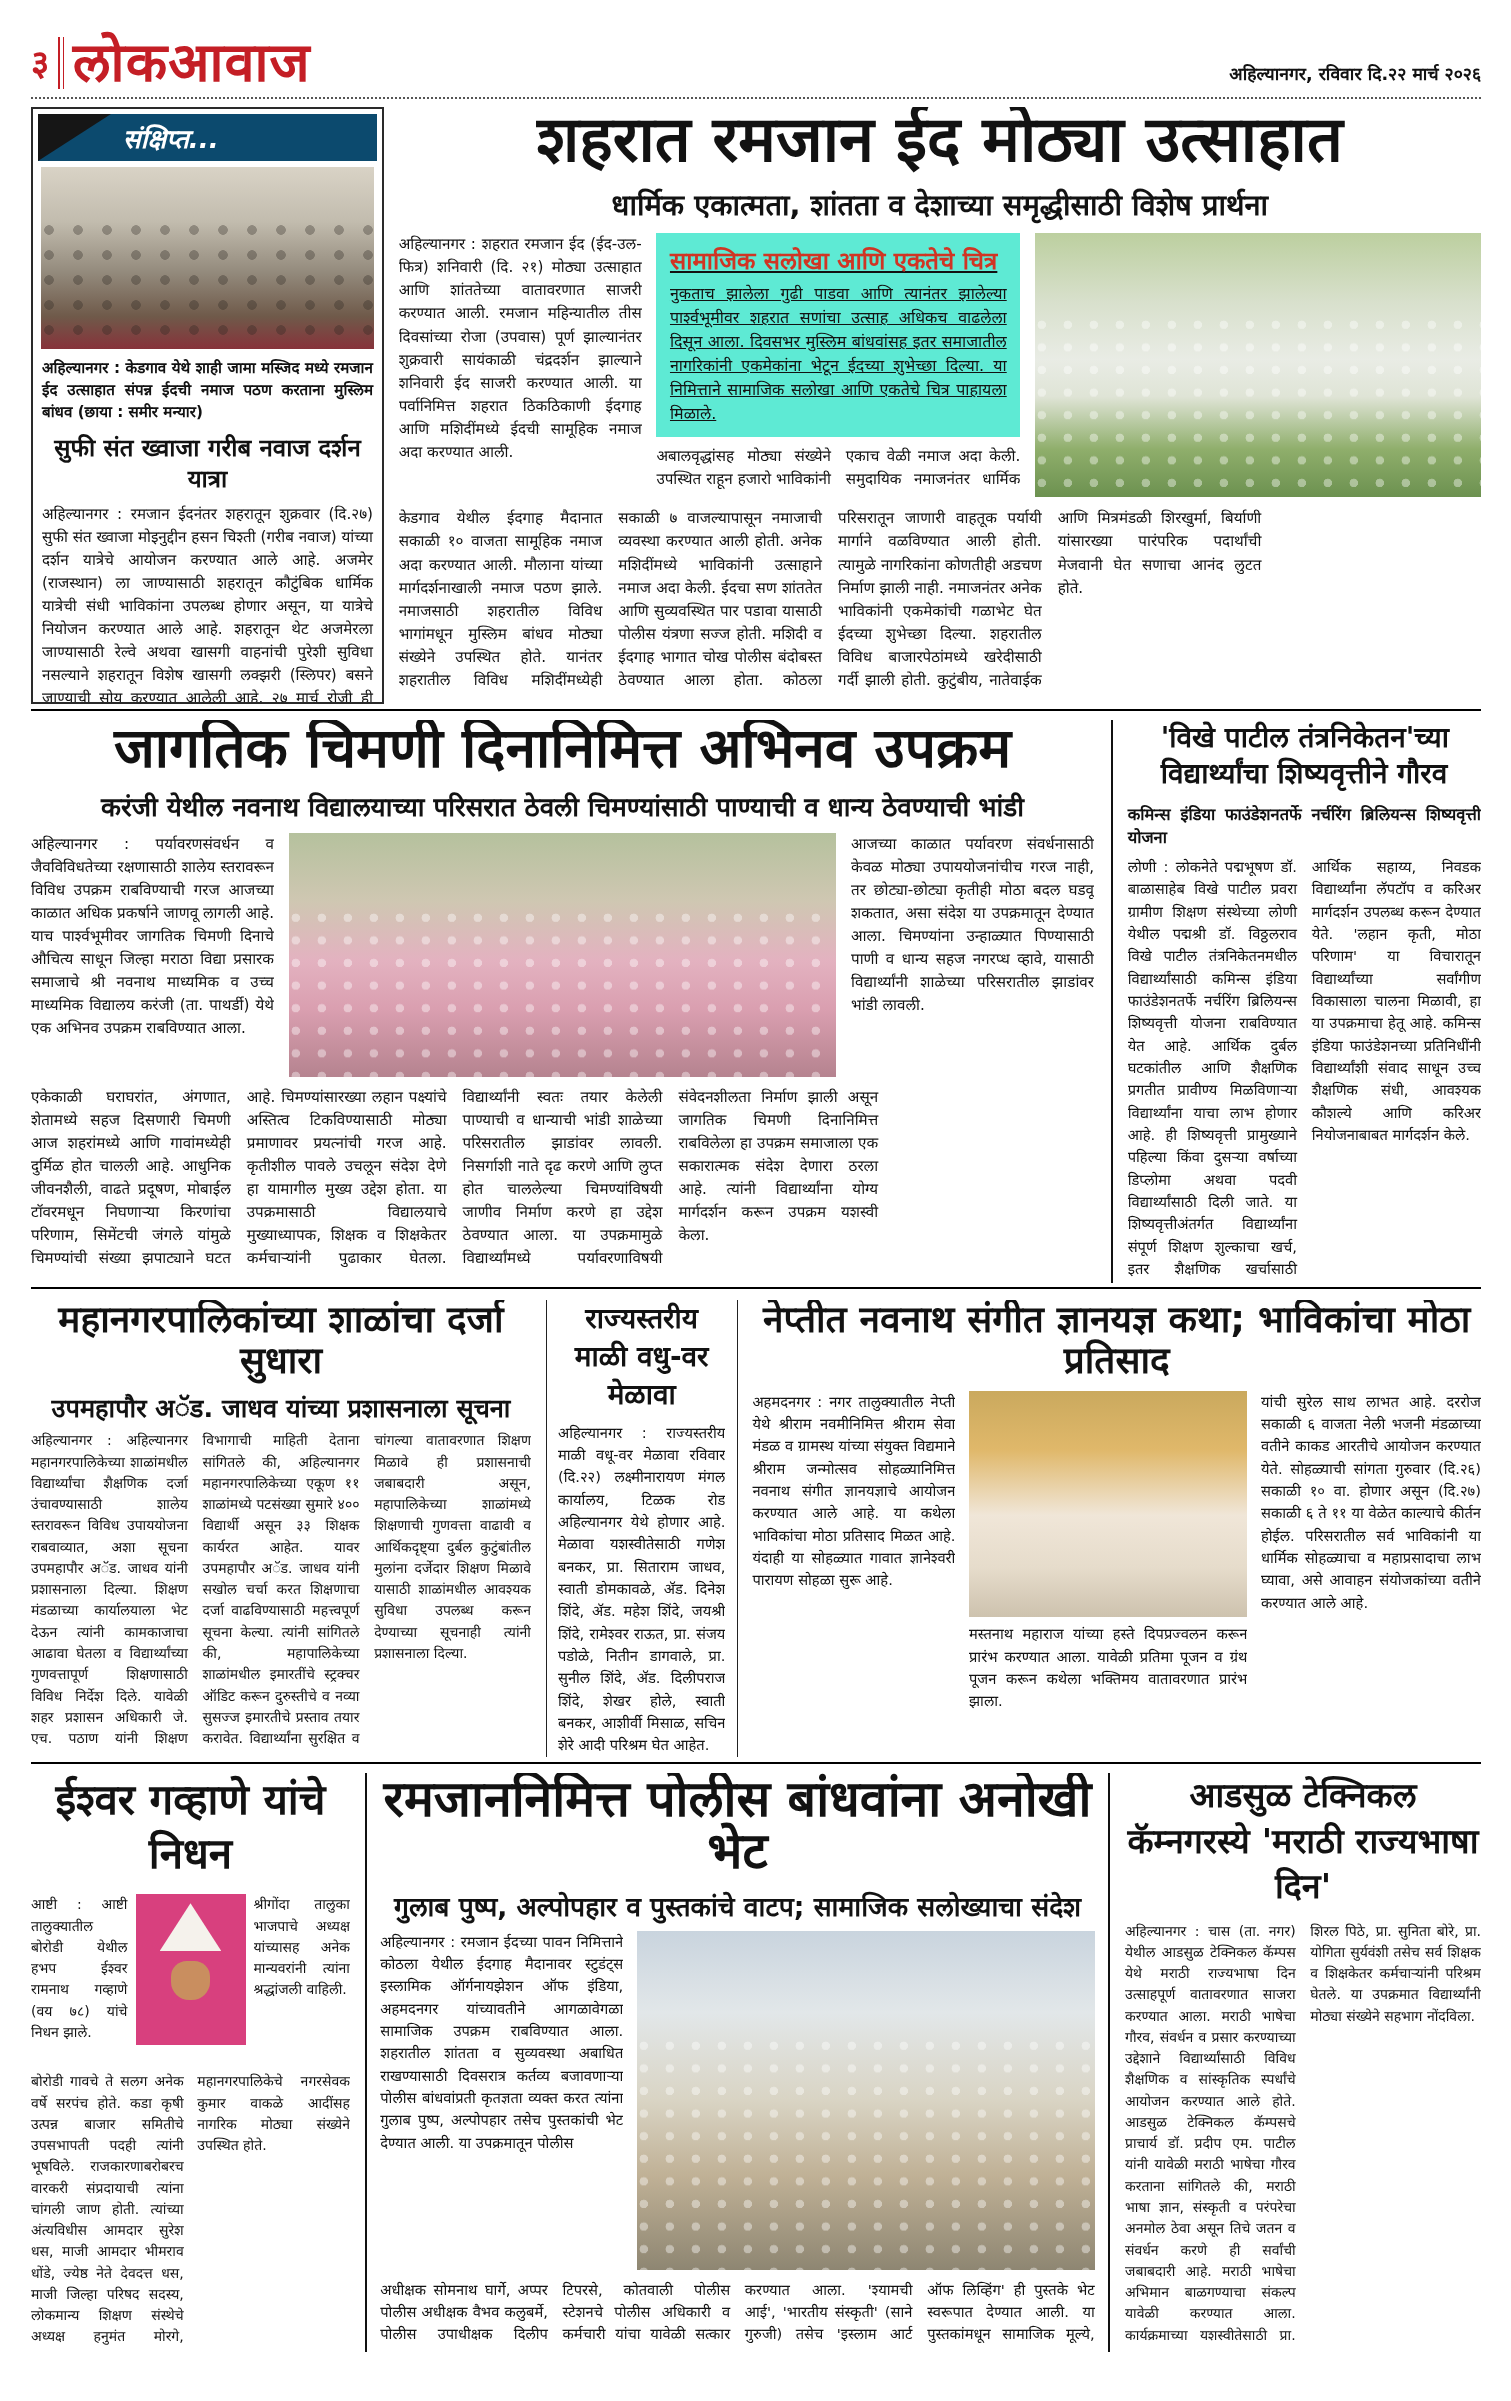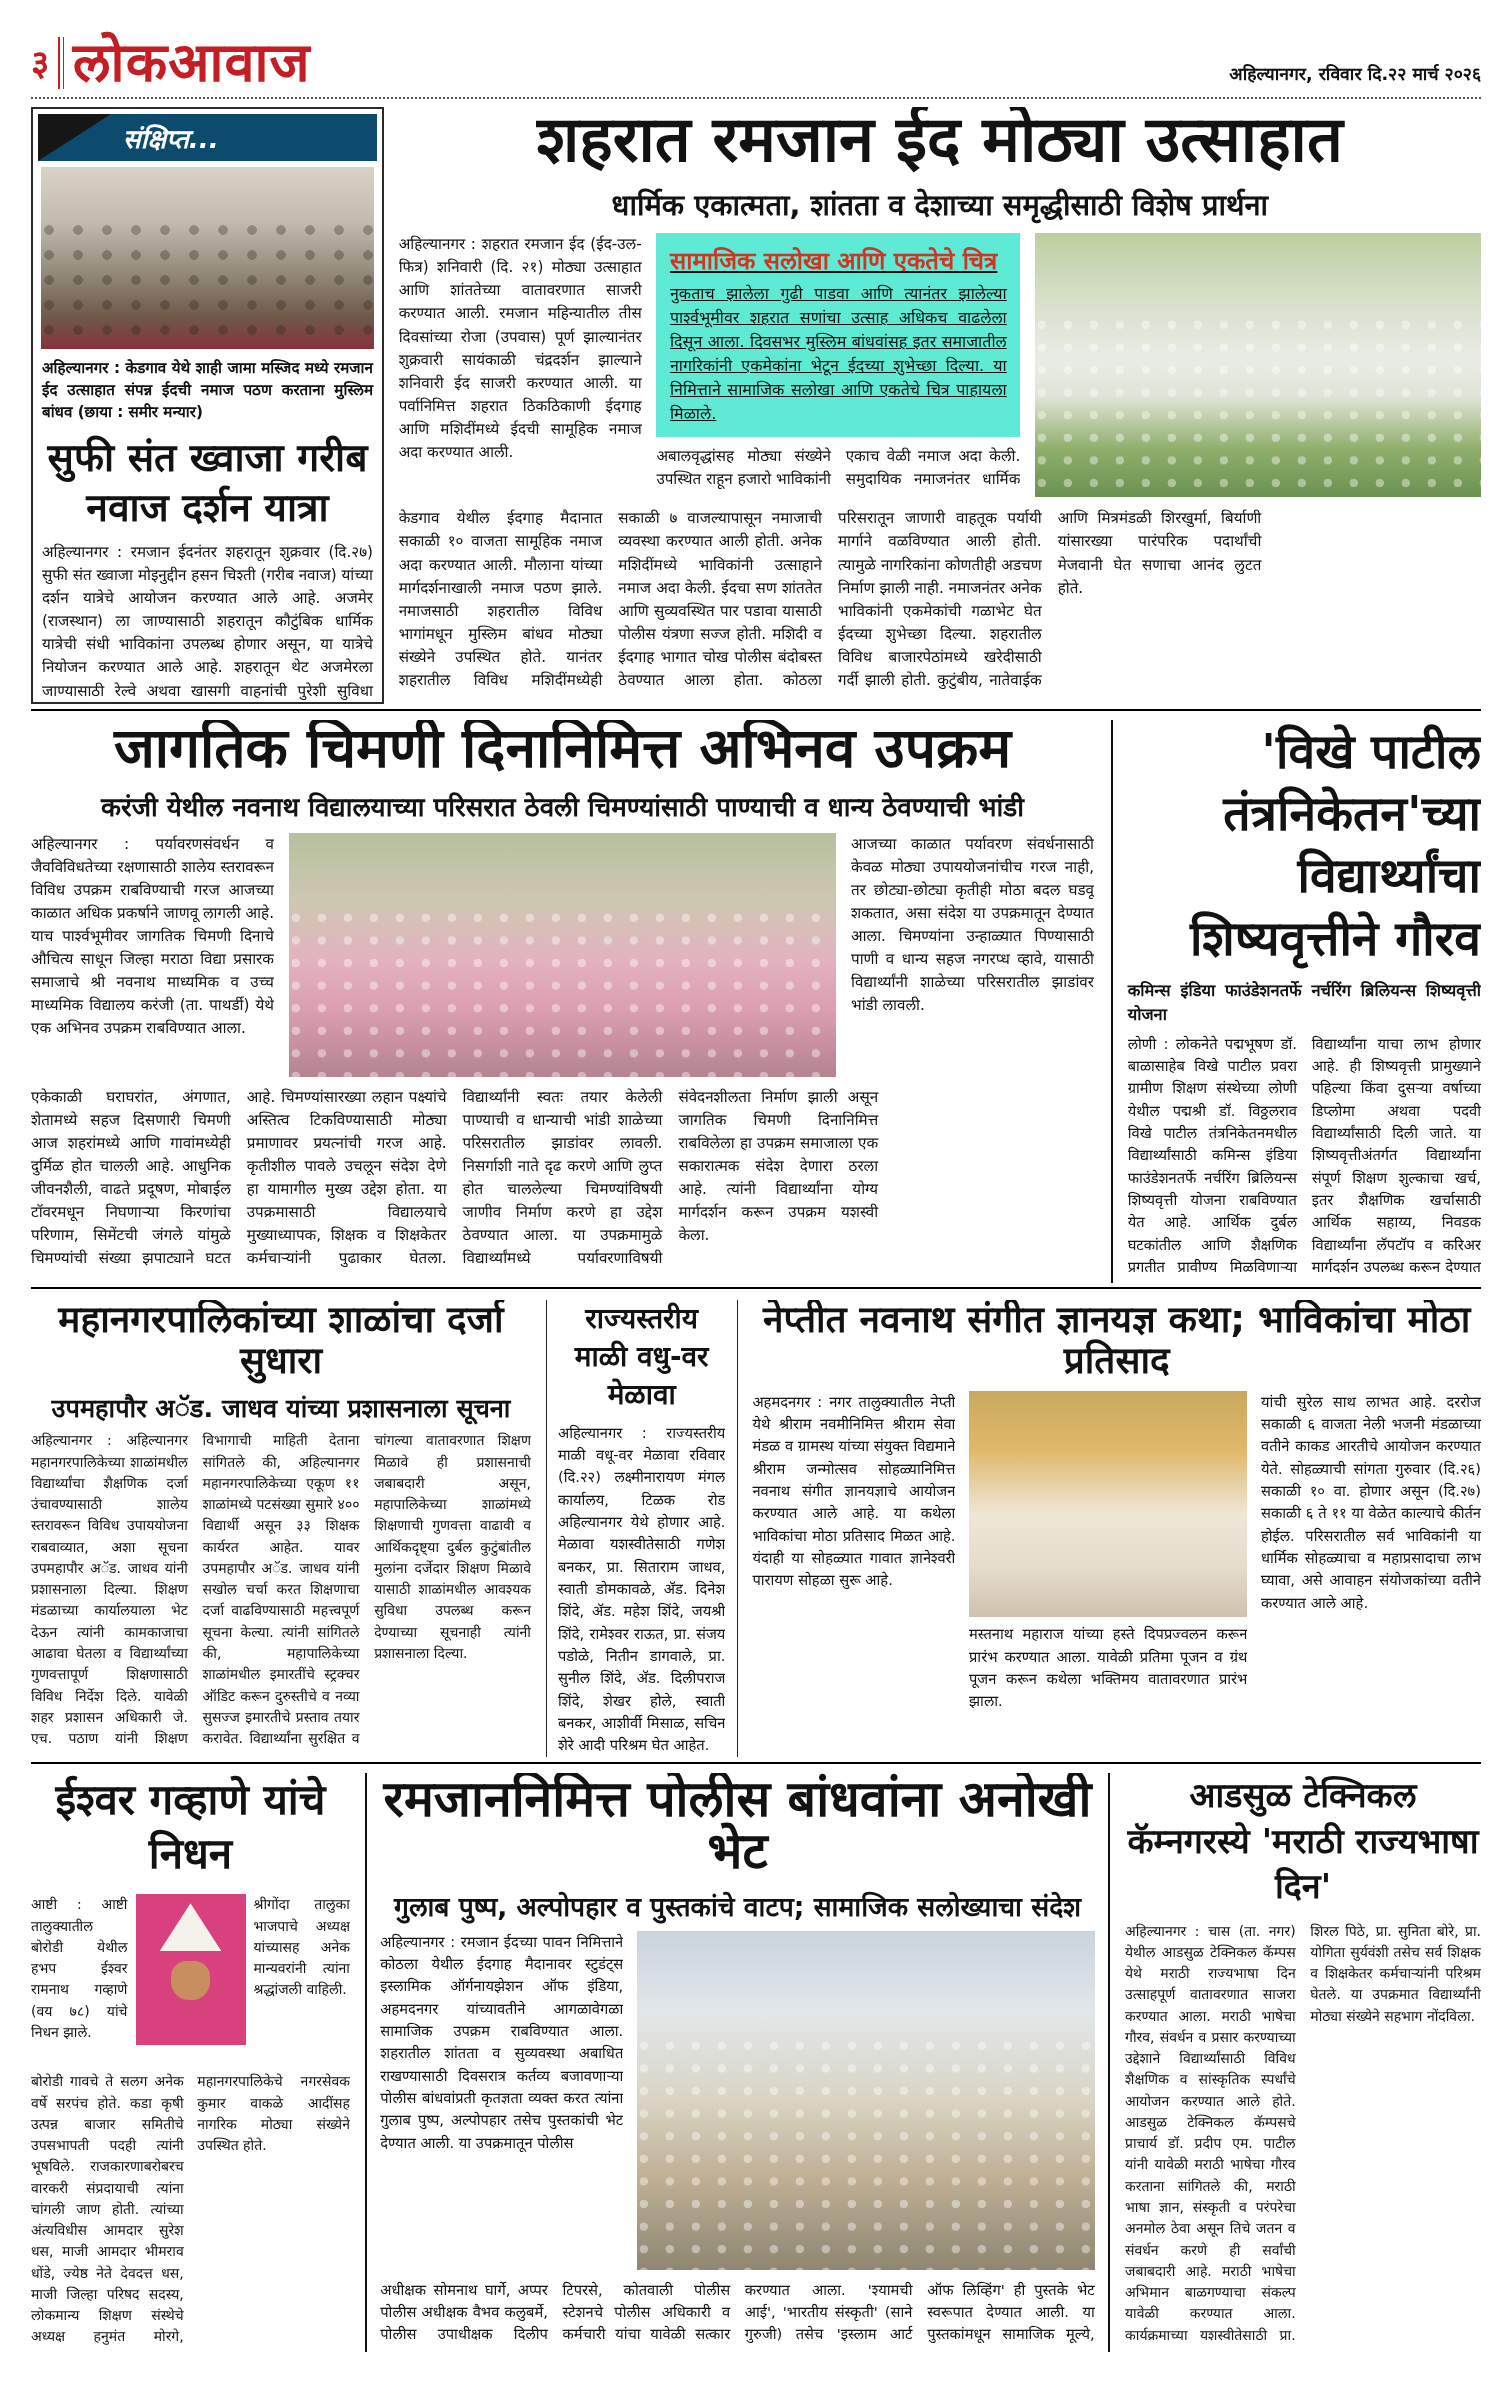--- a/index.html
+++ b/index.html
@@ -35,21 +35,21 @@
   .row1 { display:flex; gap:14.7px; height:605px; padding-top:8px; }
   .brief { width:353px; border:2.8px solid #2a2a2a; display:flex; flex-direction:column; overflow:hidden; }
   .brief-banner { height:47px; background:#0c4a6e; margin:5.1px 5.1px 3.4px; position:relative;
                   display:flex; align-items:center; overflow:hidden; }
   .brief-banner::before { content:""; position:absolute; left:0; top:0;
                   border-top:47px solid #161616; border-right:73px solid transparent; }
   .brief-tag { color:#fff; font-size:26px; font-weight:800; margin-left:85px; font-style:italic; }
   .brief-photo { height:182px; margin:2.3px 8px;
     background:linear-gradient(180deg,#d9d3c6 0%,#c2bcae 30%,#938a7c 58%,#6f5a4a 82%,#87323a 100%); }
   .brief-caption { font-size:15.2px; line-height:1.45; padding:5.6px 9px 2.3px; font-weight:600; }
-  .brief-headline { font-size:39px; font-weight:800; text-align:center; line-height:1.28; padding:8px 4.5px 5.6px; }
+  .brief-headline { font-size:24px; font-weight:800; text-align:center; line-height:1.28; padding:8px 4.5px 5.6px; }
   .brief-body { padding:2.3px 9px 5.6px; flex:1; }
 
   .main-art { flex:1; display:flex; flex-direction:column; overflow:hidden; }
   .main-headline { font-size:63px; font-weight:900; text-align:center; line-height:1.04; }
   .main-subhead { font-size:29px; text-align:center; font-weight:700; padding:11.3px 0 3.4px; }
   .ma-mid { display:flex; gap:14.7px; height:264px; margin-top:6.8px; }
   .ma-col1 { width:243px; }
   .ma-center { flex:1; display:flex; flex-direction:column; gap:8px; overflow:hidden; }
   .sal-box { background:#5eead4; padding:10.2px 13.6px 11.3px;text-decoration:underline; }
   .sal-title { color:#d03524; font-size:24px; font-weight:800; margin-bottom:5.6px; }
@@ -66,21 +66,21 @@
   .chi-headline { font-size:55px; font-weight:900; text-align:center; line-height:1.05; }
   .chi-subhead { font-size:26px; text-align:center; font-weight:700; padding:10.2px 0 5.6px; }
   .chi-mid { display:flex; gap:14.7px; height:244px; margin-top:3.4px; }
   .chi-left { width:243px; }
   .chi-photo { flex:1;
     background:linear-gradient(180deg,#b5c19d 0%,#cfc7b2 28%,#e3b2c0 52%,#da9fb0 72%,#b5838f 100%); }
   .chi-right { width:243px; }
   .chi-bottom { flex:1; margin-top:9px; columns:5; column-gap:16px; column-fill:auto; }
 
   .vikhe { width:370px; border-left:2.3px solid #111; padding-left:14.7px; display:flex; flex-direction:column; overflow:hidden; }
-  .vikhe-headline { font-size:48px; font-weight:800; text-align:right; line-height:1.3; }
+  .vikhe-headline { font-size:28px; font-weight:800; text-align:left; line-height:1.3;margin-left:33px; }
   .vikhe-lead { font-weight:800; font-size:16.4px; padding:10.2px 0 5.6px; line-height:1.45; }
   .vikhe-body { flex:1; columns:2; column-gap:14.7px; column-fill:auto; font-size:14.7px; }
 
   
   .row3 { display:flex; gap:14.7px; height:468px; padding-top:11px; }
   .mnp { width:500px; display:flex; flex-direction:column; overflow:hidden; }
   .mnp-headline { font-size:37px; font-weight:900; text-align:center; line-height:1.1; }
   .mnp-subhead { font-size:25.4px; text-align:center; font-weight:700; padding:8px 0 6.8px; }
   .mnp-body { flex:1; columns:3; column-gap:14.7px; column-fill:auto; font-size:14px; }
   .mali { width:192px; border-left:1.7px solid #222; border-right:1.7px solid #222; padding:0 11.3px;

